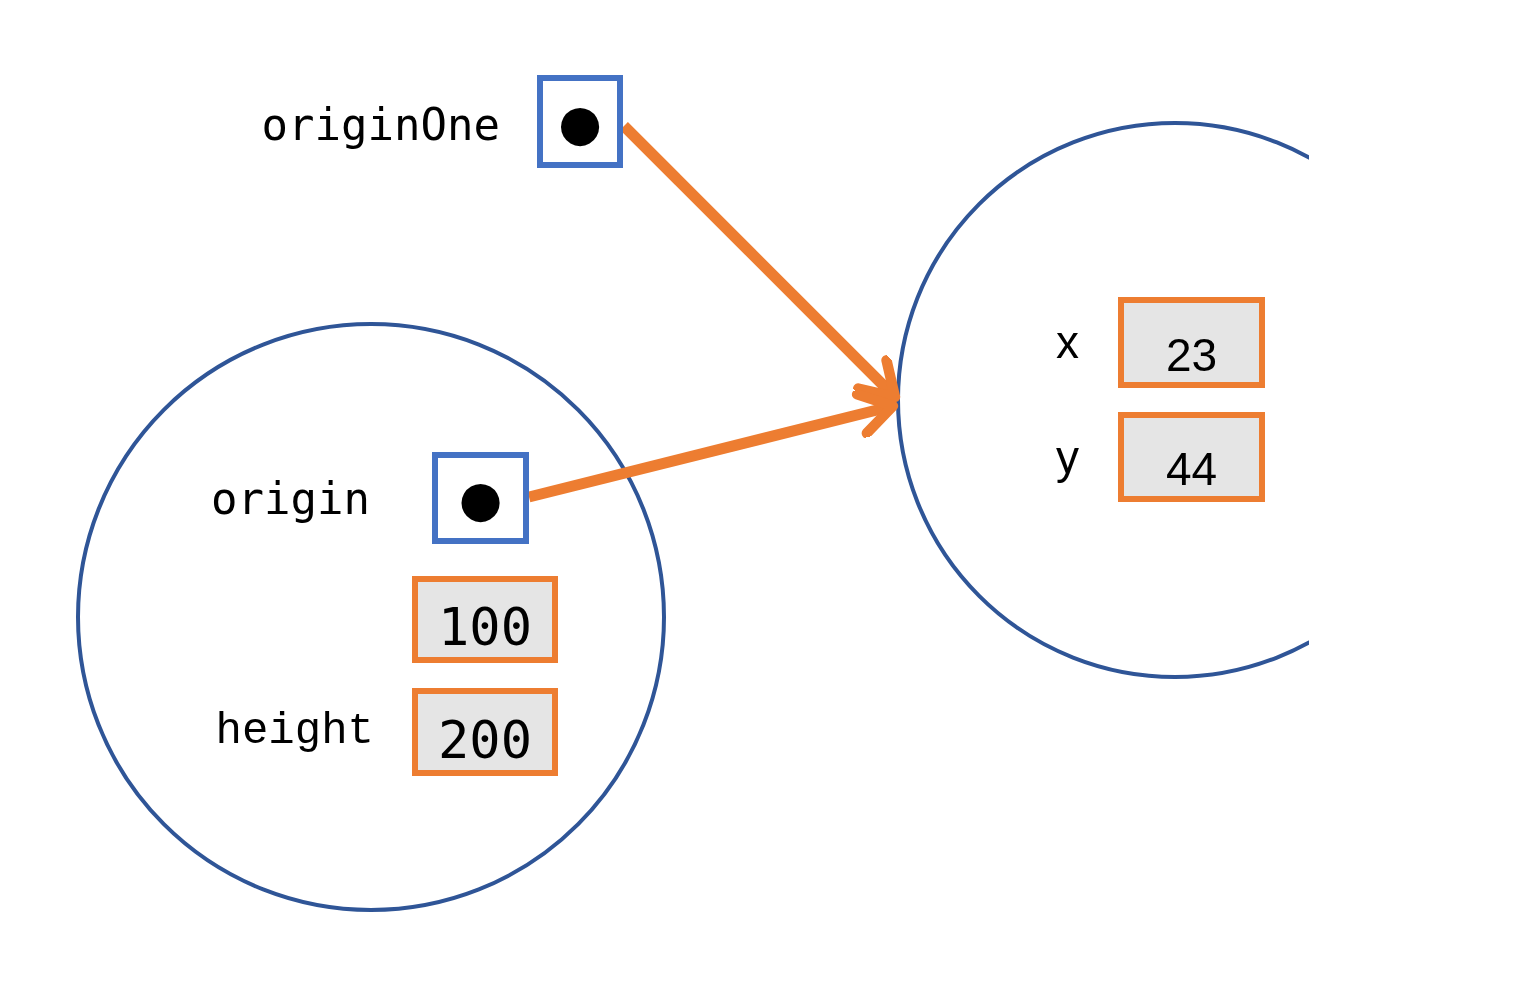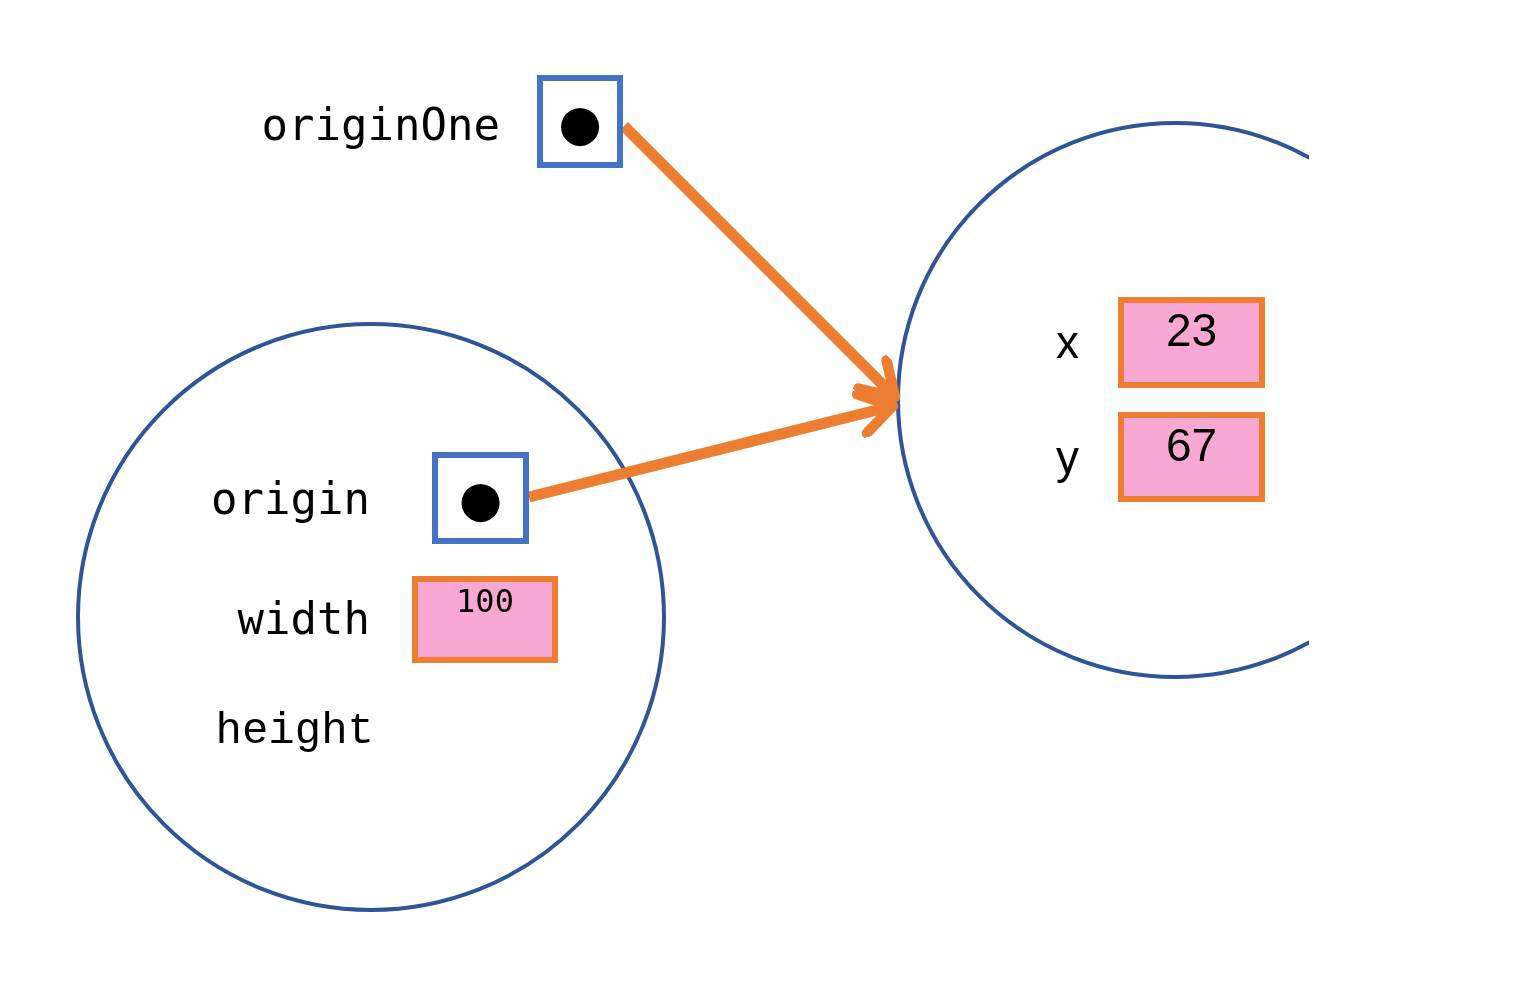--- a/index.html
+++ b/index.html
@@ -67,27 +67,27 @@
   .ref-dot {
     font-family: "DejaVu Sans", sans-serif;
     font-size: 50px;
     line-height: 1;
     color: var(--text-black, #000);
     transform: translateY(1px);
   }
   .value-box {
     position: absolute;
     border: 6px solid var(--accent-orange, #ED7D31);
-    background: #f9a8d4;
+    background: #e5e5e5;
     display: flex;
-    align-items: flex-start;
+    align-items: flex-end;
     justify-content: center;
     color: var(--text-black, #000);
   }
-  .value-box.mono { font-family: "DejaVu Sans Mono", monospace; font-size: 32px; }
+  .value-box.mono { font-family: "DejaVu Sans Mono", monospace; font-size: 52px; }
   .value-box.sans { font-family: "Liberation Sans", sans-serif; font-size: 46px; }
 </style>
 </head>
 <body>
 
 <div class="canvas">
 
   <svg class="shape-layer" width="1535" height="990" viewBox="0 0 1535 990" xmlns="http://www.w3.org/2000/svg">
     <defs>
       <marker id="openArrow" viewBox="0 0 12 12" refX="9.5" refY="6" markerWidth="48" markerHeight="48" markerUnits="userSpaceOnUse" orient="auto">
@@ -105,30 +105,32 @@
   <div class="mono-label" style="left:170px; top:97px; width:330px; height:56px; line-height:56px;">originOne</div>
   <div class="ref-box" style="left:537px; top:75px; width:86px; height:93px;">
     <span class="ref-dot">●</span>
   </div>
 
   <div class="mono-label" style="left:140px; top:471px; width:230px; height:56px; line-height:56px;text-align:right;">origin</div>
   <div class="ref-box" style="left:432px; top:452px; width:97px; height:92px;">
     <span class="ref-dot">●</span>
   </div>
 
-  <div class="mono-label" style="left:140px; top:591px; width:230px; height:56px; line-height:56px;">width</div>
   <div class="value-box mono" style="left:412px; top:576px; width:146px; height:87px;">
     <span>100</span>
   </div>
 
   <div class="mono-label" style="left:140px; top:703px; width:234px; height:56px; line-height:56px;font-family:Liberation Mono, monospace;">height</div>
+  <div class="value-box mono" style="left:412px; top:688px; width:146px; height:88px;">
+    <span>200</span>
+  </div>
 
   <div class="sans-label" style="left:1035px; top:315px; width:65px; height:54px; line-height:54px;">x</div>
   <div class="value-box sans" style="left:1118px; top:297px; width:147px; height:91px;">
     <span>23</span>
   </div>
 
   <div class="sans-label" style="left:1035px; top:430px; width:65px; height:54px; line-height:54px;">y</div>
   <div class="value-box sans" style="left:1118px; top:412px; width:147px; height:90px;">
-    <span>67</span>
+    <span>44</span>
   </div>
 
 </div>
 
 </body></html>

